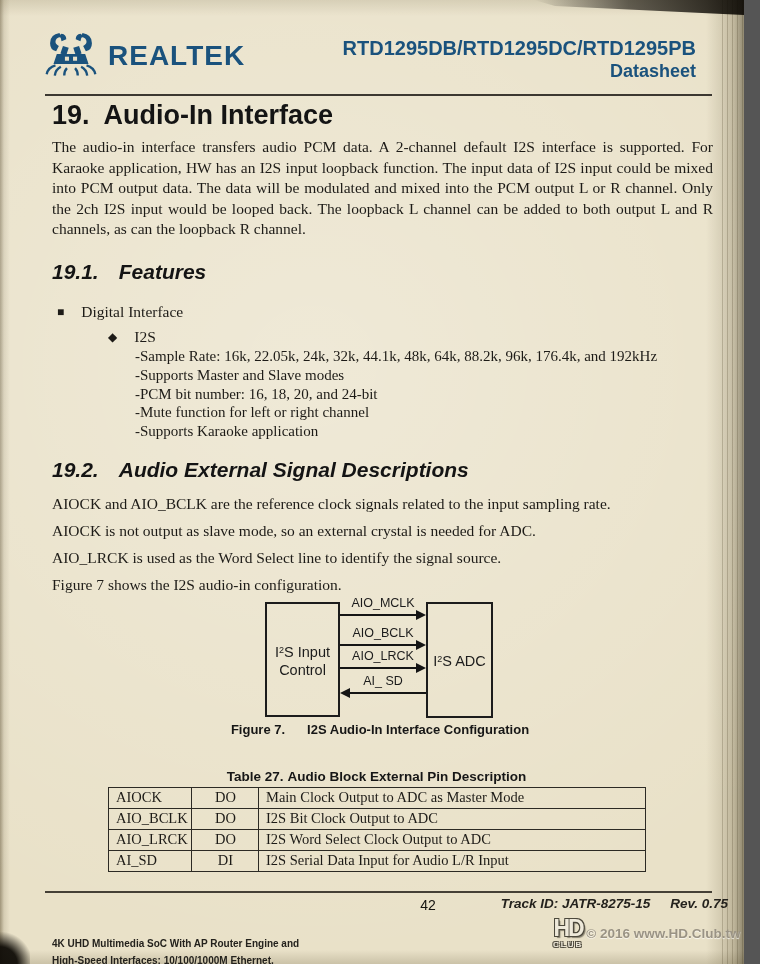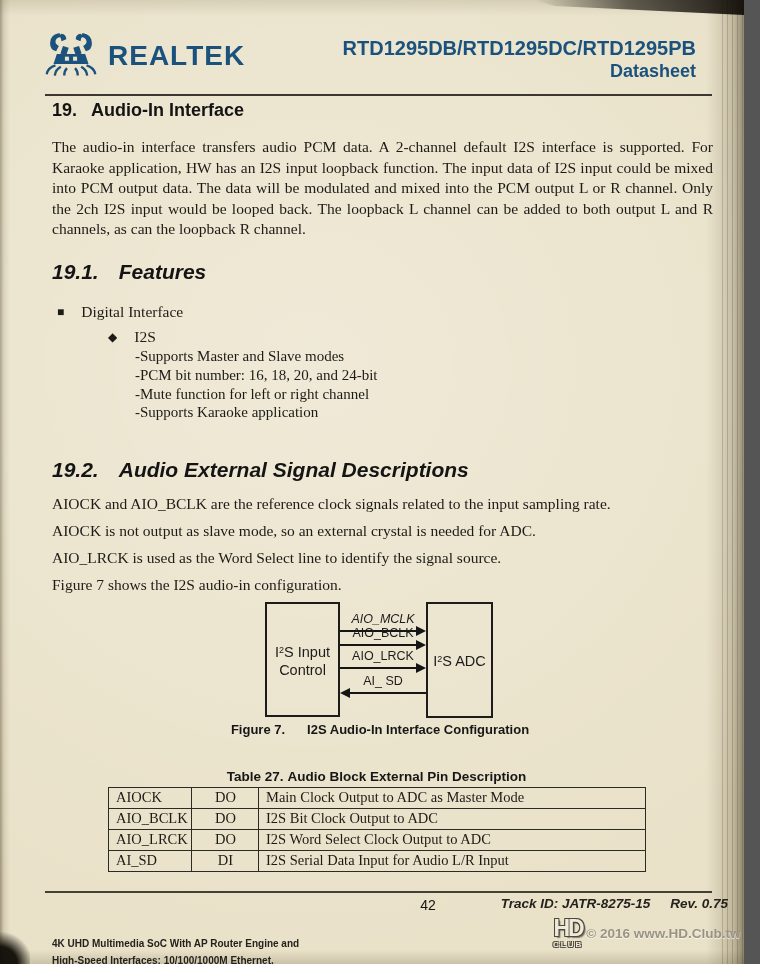--- a/index.html
+++ b/index.html
@@ -28,21 +28,21 @@
   .brand{font-family:"Liberation Sans",sans-serif;font-weight:bold;font-size:28px;
     letter-spacing:1px;color:#1a527d;}
   .hdr-right{position:absolute;right:48px;top:36px;text-align:right;color:#1a527d;
     font-family:"Liberation Sans",sans-serif;font-weight:bold;}
   .hdr-product{font-size:20px;line-height:24px;}
   .hdr-doctype{font-size:18px;line-height:22px;}
   .hdr-rule{position:absolute;left:45px;top:94px;width:667px;height:2px;background:#3c3831;}
 
   
   .h1{position:absolute;left:52px;top:100px;font-family:"Liberation Sans",sans-serif;
-    font-weight:bold;font-size:18px;color:#141414;}
+    font-weight:bold;font-size:27px;color:#141414;}
   .h1 .num{margin-right:14px;}
   .h2{position:absolute;left:52px;font-family:"Liberation Sans",sans-serif;
     font-weight:bold;font-style:italic;font-size:21px;color:#141414;}
   .h2 .num{margin-right:20px;}
   .body-par{position:absolute;left:52px;width:661px;font-size:15.5px;line-height:20.5px;
     text-align:justify;color:#1d1b17;}
   .line-par{position:absolute;left:52px;font-size:15.5px;white-space:nowrap;color:#1d1b17;}
 
   .blt{position:absolute;font-size:15.5px;white-space:nowrap;}
   .blt .mk{display:inline-block;font-size:12px;vertical-align:1px;margin-right:17px;}
@@ -150,20 +150,21 @@
   <div class="h2" style="top:260px;">
     <span class="num">19.1.</span><span>Features</span>
   </div>
   <div class="blt" style="left:57px;top:303px;">
     <span class="mk">■</span><span>Digital Interface</span>
   </div>
   <div class="blt" style="left:108px;top:328px;">
     <span class="mk">◆</span><span>I2S</span>
   </div>
   <div class="feat-items">
+    <div>-Sample Rate: 16k, 22.05k, 24k, 32k, 44.1k, 48k, 64k, 88.2k, 96k, 176.4k, and 192kHz</div>
     <div>-Supports Master and Slave modes</div>
     <div>-PCM bit number: 16, 18, 20, and 24-bit</div>
     <div>-Mute function for left or right channel</div>
     <div>-Supports Karaoke application</div>
   </div>
 
   <div class="h2" style="top:458px;">
     <span class="num">19.2.</span><span>Audio External Signal Descriptions</span>
   </div>
   <div class="line-par" style="top:495px;">AIOCK and AIO_BCLK are the reference clock signals related to the input sampling rate.</div>
@@ -176,21 +177,21 @@
       <div>
         <span>I</span><sup>2</sup><span>S Input</span><br>
         <span>Control</span>
       </div>
     </div>
     <div class="fbox fbox-right">
       <div>
         <span>I</span><sup>2</sup><span>S ADC</span>
       </div>
     </div>
-    <div class="arr dir-right" style="top:16px;font-style:italic;">
+    <div class="arr dir-right" style="top:0;">
       <div class="lbl">AIO_MCLK</div>
       <div class="shaft"></div>
       <div class="head"></div>
     </div>
     <div class="arr dir-right" style="top:30px;">
       <div class="lbl">AIO_BCLK</div>
       <div class="shaft"></div>
       <div class="head"></div>
     </div>
     <div class="arr dir-right" style="top:53px;">

